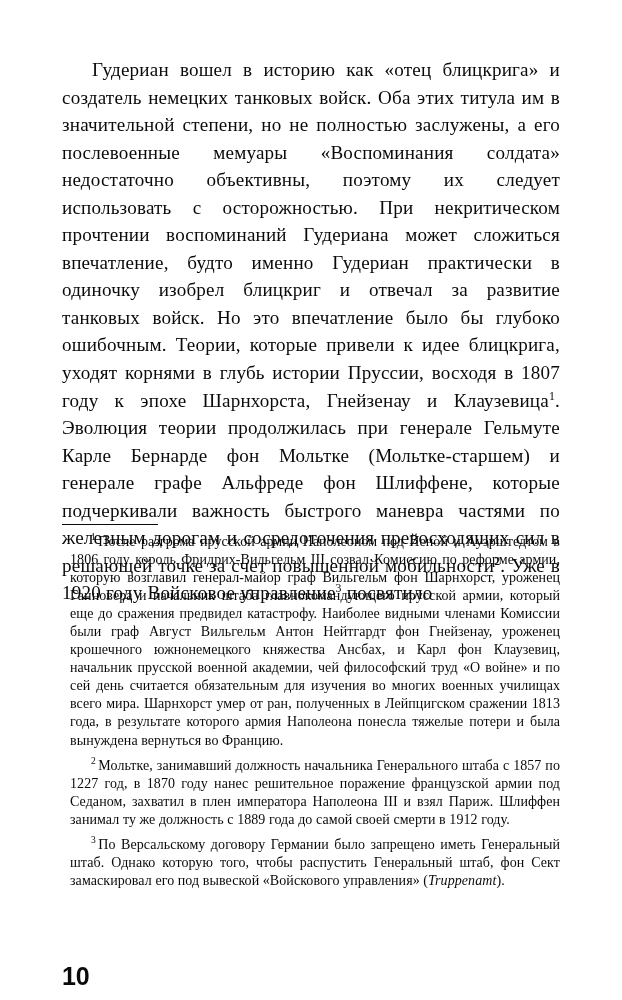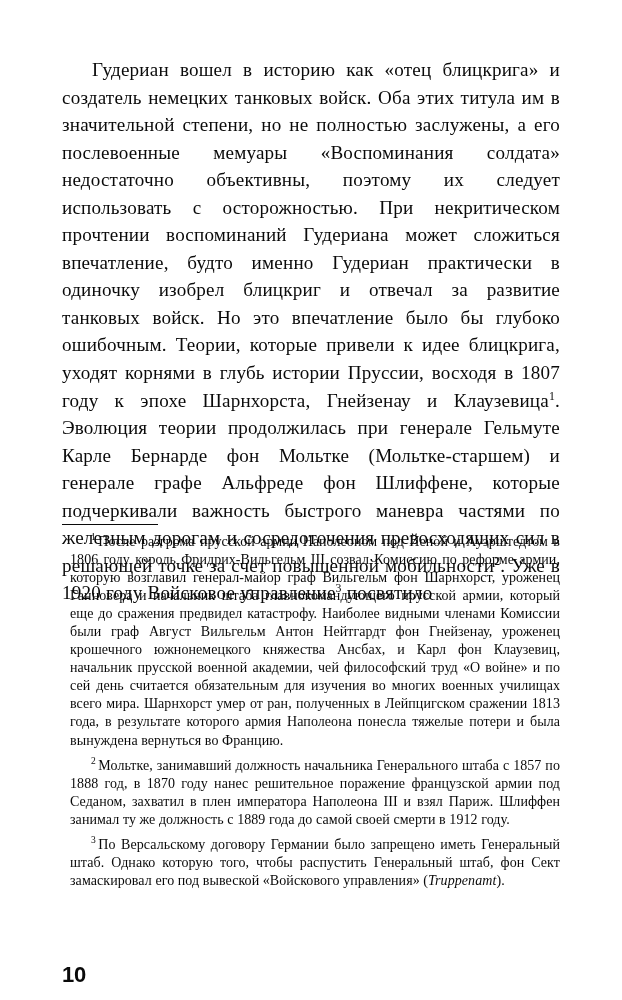--- a/index.html
+++ b/index.html
@@ -94,42 +94,42 @@
   .footnote i,
   .footnote .italic {
     font-style: italic;
   }
 
   .page-number {
     position: absolute;
     left: 62px;
     top: 962px;
     font-family: "Liberation Sans", "DejaVu Sans", sans-serif;
-    font-size: 22px;
+    font-size: 25px;
     font-weight: bold;
     color: #0a0a0a;
     letter-spacing: -0.01em;
   }
 </style>
 </head>
 <body>
 
 <div class="page">
 
   <div class="text-column">
     <p class="body-text"><span class="indent-first"></span><span>Гудериан вошел в историю как «отец блицкрига» и создатель немецких танковых войск. Оба этих титула им в значительной степени, но не полностью заслужены, а его послевоенные мемуары «Воспоминания солдата» недостаточно объективны, поэтому их следует использовать с осторожностью. При некритическом прочтении воспоминаний Гудериана может сложиться впечатление, будто именно Гудериан практически в одиночку изобрел блицкриг и отвечал за развитие танковых войск. Но это впечатление было бы глубоко ошибочным. Теории, которые привели к идее блицкрига, уходят корнями в глубь истории Пруссии, восходя в 1807 году к эпохе Шарнхорста, Гнейзенау и Клаузевица</span><sup class="fn-ref">1</sup><span>. Эволюция теории продолжилась при генерале Гельмуте Карле Бернарде фон Мольтке (Мольтке-старшем) и генерале графе Альфреде фон Шлиффене, которые подчеркивали важность быстрого маневра частями по железным дорогам и сосредоточения превосходящих сил в решающей точке за счет повышенной мобильности</span><sup class="fn-ref">2</sup><span>. Уже в 1920 году Войсковое управление</span><sup class="fn-ref">3</sup><span> посвятило</span></p>
   </div>
 
   <div class="footnote-rule"></div>
 
   <div class="footnotes">
 
     <p class="footnote"><span class="fn-indent"></span><sup class="fn-num">1</sup><span>После разгрома прусской армии Наполеоном под Йеной и Ауэрштедтом в 1806 году король Фридрих-Вильгельм III созвал Комиссию по реформе армии, которую возглавил генерал-майор граф Вильгельм фон Шарнхорст, уроженец Ганновера и начальник штаба главнокомандующего прусской армии, который еще до сражения предвидел катастрофу. Наиболее видными членами Комиссии были граф Август Вильгельм Антон Нейтгардт фон Гнейзенау, уроженец крошечного южнонемецкого княжества Ансбах, и Карл фон Клаузевиц, начальник прусской военной академии, чей философский труд «О войне» и по сей день считается обязательным для изучения во многих военных училищах всего мира. Шарнхорст умер от ран, полученных в Лейпцигском сражении 1813 года, в результате которого армия Наполеона понесла тяжелые потери и была вынуждена вернуться во Францию.</span></p>
 
-    <p class="footnote"><span class="fn-indent"></span><sup class="fn-num">2</sup><span>Мольтке, занимавший должность начальника Генерального штаба с 1857 по 1888 год, в 1870 году нанес решительное поражение французской армии под Седаном, захватил в плен императора Наполеона III и взял Париж. Шлиффен занимал ту же должность с 1889 года до самой своей смерти в 1912 году.</span></p>
+    <p class="footnote"><span class="fn-indent"></span><sup class="fn-num">2</sup><span>Мольтке, занимавший должность начальника Генерального штаба с 1857 по 1227 год, в 1870 году нанес решительное поражение французской армии под Седаном, захватил в плен императора Наполеона III и взял Париж. Шлиффен занимал ту же должность с 1889 года до самой своей смерти в 1912 году.</span></p>
 
     <p class="footnote"><span class="fn-indent"></span><sup class="fn-num">3</sup><span>По Версальскому договору Германии было запрещено иметь Генеральный штаб. Однако которую того, чтобы распустить Генеральный штаб, фон Сект замаскировал его под вывеской «Войскового управления» (</span><i class="italic">Truppenamt</i><span>).</span></p>
 
   </div>
 
   <div class="page-number">10</div>
 
 </div>
 
 </body></html>

